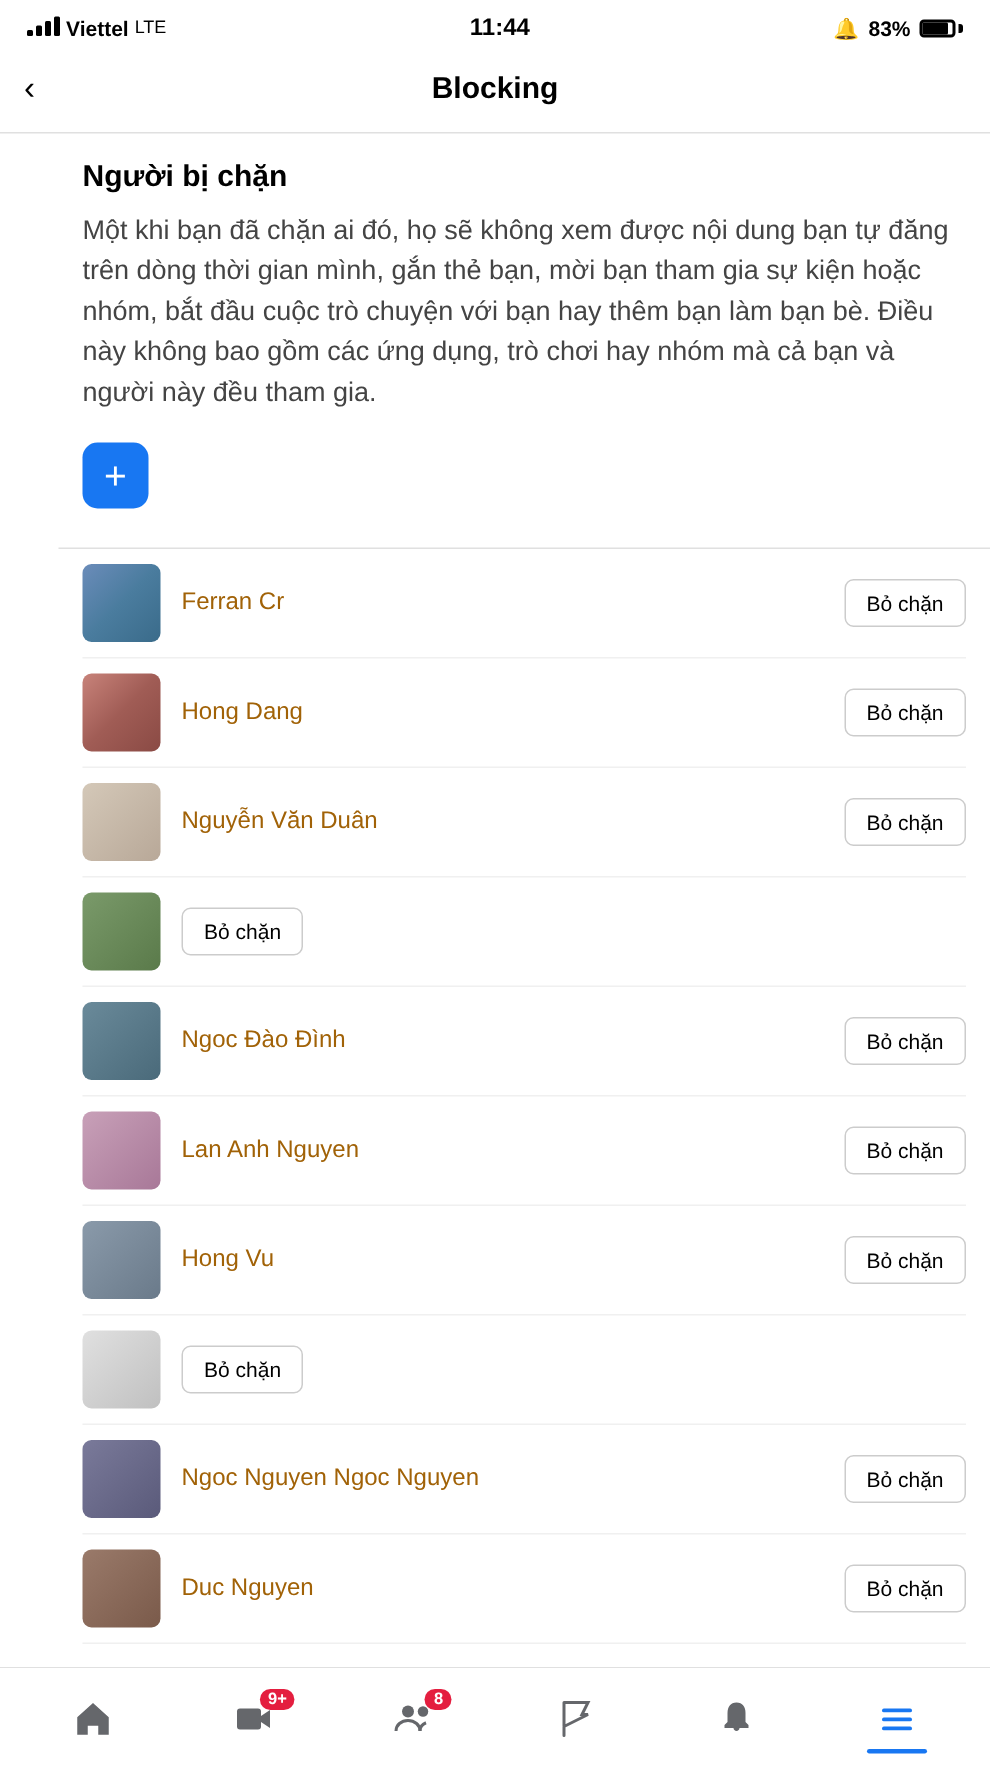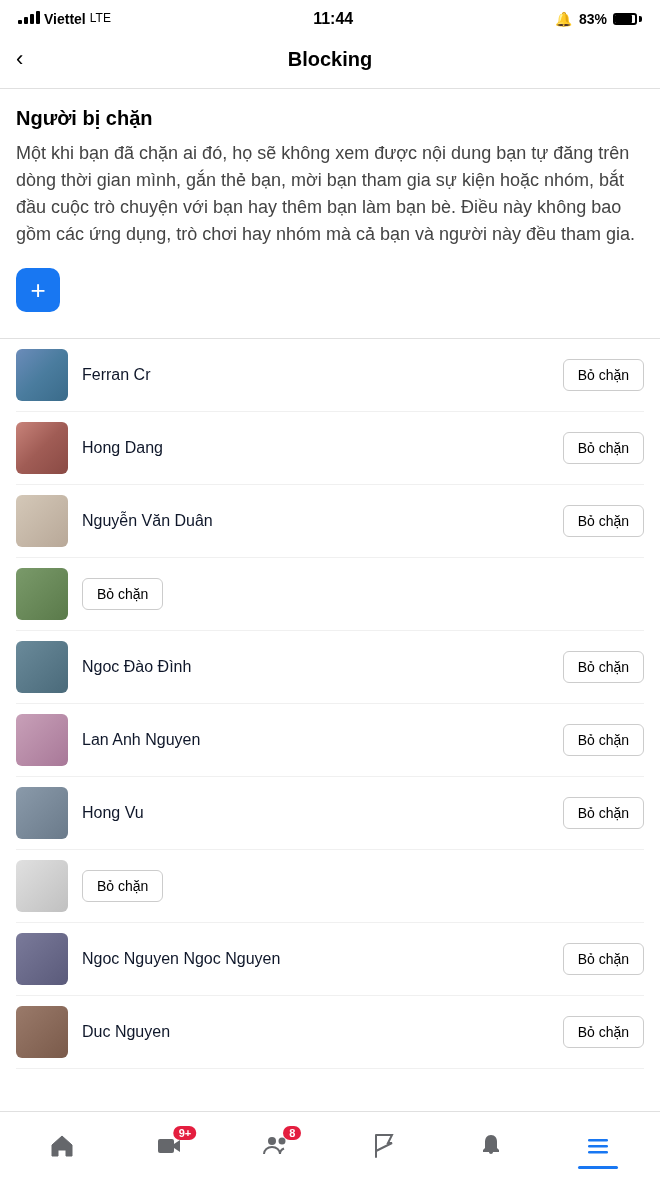--- a/index.html
+++ b/index.html
@@ -80,20 +80,21 @@
       left: 50%;
       transform: translateX(-50%);
       font-size: 20px;
       font-weight: 700;
       color: #000;
     }
 
     
     .content {
       padding: 18px 16px 0 16px;
+      margin-left: 39px;
     }
 
     .section-title {
       font-size: 20px;
       font-weight: 800;
       color: #000;
       margin-bottom: 10px;
     }
 
     .section-desc {
@@ -164,21 +165,21 @@
     .avatar-5 { background: linear-gradient(135deg, #6a8a9a 0%, #4a6a7a 100%); }
     .avatar-6 { background: linear-gradient(135deg, #c8a0b8 0%, #a87898 100%); }
     .avatar-7 { background: linear-gradient(135deg, #8a9aaa 0%, #6a7a8a 100%); }
     .avatar-8 { background: linear-gradient(135deg, #e0e0e0 0%, #c0c0c0 100%); }
     .avatar-9 { background: linear-gradient(135deg, #7a7a9a 0%, #5a5a7a 100%); }
     .avatar-10 { background: linear-gradient(135deg, #9a7a6a 0%, #7a5a4a 100%); }
 
     .person-name {
       flex: 1;
       font-size: 16px;
-      color: #0f172a;
+      color: #a16207;
       font-weight: 400;
     }
     .unblock-btn {
       border: 1px solid #ccc;
       background: #fff;
       color: #000;
       font-size: 14px;
       padding: 7px 14px;
       border-radius: 6px;
       cursor: pointer;

